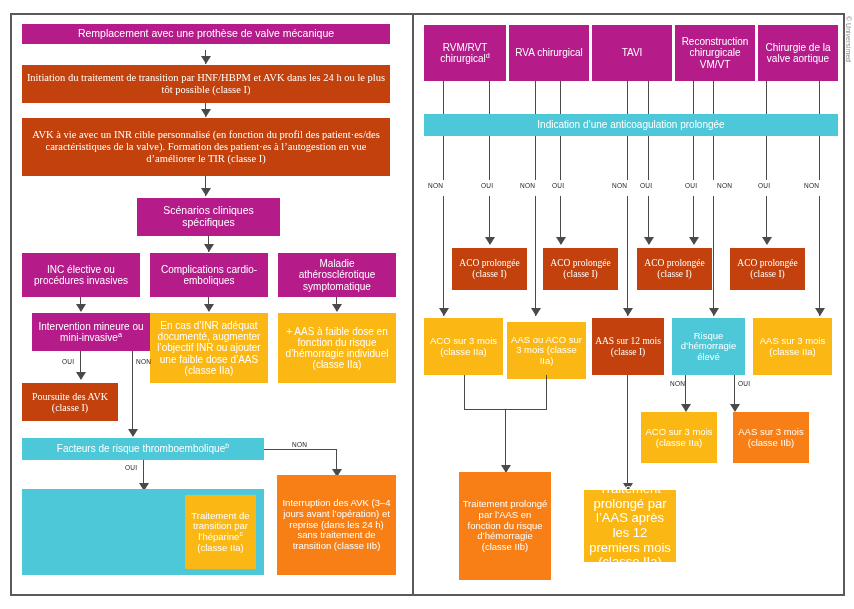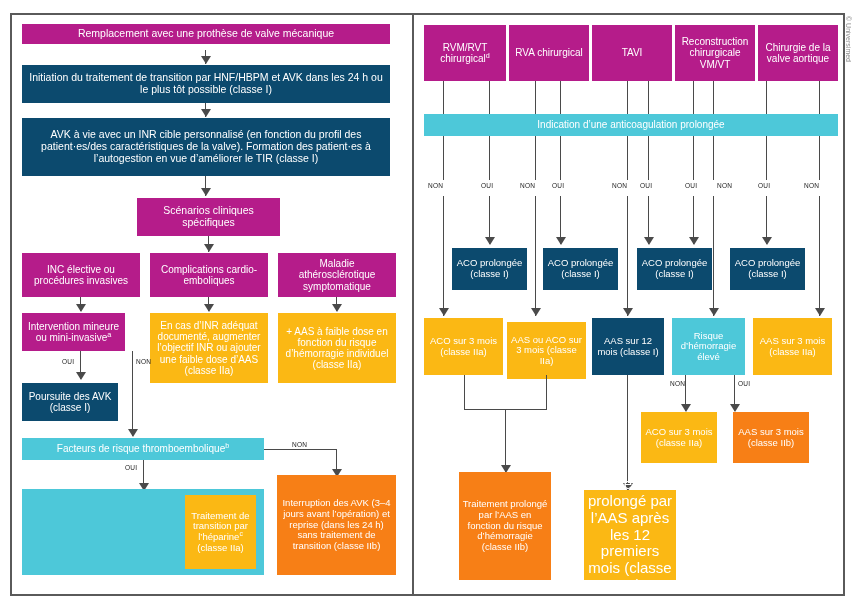--- a/index.html
+++ b/index.html
@@ -3,21 +3,21 @@
 <meta charset="utf-8">
 <style>
   html,body{margin:0;padding:0;background:#ffffff;}
   body{font-family:"Liberation Sans", sans-serif;}
   #canvas{position:relative;width:854px;height:609px;background:#ffffff;overflow:hidden;}
 
   .box{position:absolute;box-sizing:border-box;display:flex;align-items:center;
        justify-content:center;text-align:center;color:#ffffff;line-height:1.12;
        padding:2px 3px;}
   .magenta{background:#B51C8A;}
-  .green{background:#0c4a6e;}
+  .green{background:#c2410c;font-family:Liberation Serif, serif;}
   .teal{background:#4DC8D9;}
   .amber{background:#FBB814;}
   .orange{background:#F77F16;}
 
   .vline{position:absolute;background:#4a4a4a;width:1px;}
   .hline{position:absolute;background:#4a4a4a;height:1px;}
   .arrow{position:absolute;width:0;height:0;border-left:5px solid transparent;
          border-right:5px solid transparent;border-top:8px solid #4a4a4a;}
   .yn{position:absolute;font-size:6.5px;color:#1c1c1c;letter-spacing:.2px;
       white-space:nowrap;font-family:"Liberation Sans", sans-serif;}
@@ -60,21 +60,21 @@
   <div class="box magenta" style="left:150px;top:253px;width:118px;height:44px;font-size:10px;">Complications cardio-emboliques</div>
   <div class="box magenta" style="left:278px;top:253px;width:118px;height:44px;font-size:10px;">Maladie athérosclérotique symptomatique</div>
 
   <div class="vline" style="left:80px;top:297px;height:14px;"></div>
   <div class="arrow" style="left:76px;top:304px;"></div>
   <div class="vline" style="left:208px;top:297px;height:14px;"></div>
   <div class="arrow" style="left:204px;top:304px;"></div>
   <div class="vline" style="left:336px;top:297px;height:14px;"></div>
   <div class="arrow" style="left:332px;top:304px;"></div>
 
-  <div class="box magenta" style="left:22px;top:313px;width:103px;height:38px;font-size:10px;">
+  <div class="box magenta" style="left:32px;top:313px;width:118px;height:38px;font-size:10px;">
     <span><span>Intervention mineure ou mini-invasive</span><span class="sub">a</span></span>
   </div>
 
   <div class="box amber" style="left:150px;top:313px;width:118px;height:70px;font-size:10px;">En cas d’INR adéquat documenté, augmenter l’objectif INR ou ajouter une faible dose d’AAS (classe IIa)</div>
   <div class="box amber" style="left:278px;top:313px;width:118px;height:70px;font-size:10px;">+ AAS à faible dose en fonction du risque d’hémorragie individuel (classe IIa)</div>
 
   <div class="vline" style="left:80px;top:351px;height:28px;"></div>
   <div class="yn" style="left:62px;top:358px;">OUI</div>
   <div class="arrow" style="left:76px;top:372px;"></div>
 
@@ -200,15 +200,15 @@
   <div class="arrow" style="left:681px;top:404px;"></div>
 
   <div class="vline" style="left:734px;top:375px;height:36px;"></div>
   <div class="yn" style="left:738px;top:380px;">OUI</div>
   <div class="arrow" style="left:730px;top:404px;"></div>
 
   <div class="box amber" style="left:641px;top:412px;width:76px;height:51px;font-size:9.5px;">ACO sur 3 mois (classe IIa)</div>
   <div class="box orange" style="left:720px;top:412px;width:76px;height:51px;font-size:9.5px;margin-left:13px;">AAS sur 3 mois (classe IIb)</div>
 
   <div class="box orange" style="left:459px;top:472px;width:92px;height:108px;font-size:9.5px;">Traitement prolongé par l’AAS en fonction du risque d’hémorragie (classe IIb)</div>
-  <div class="box amber" style="left:584px;top:490px;width:92px;height:90px;font-size:15px;">Traitement prolongé par l’AAS après les 12 premiers mois (classe IIa)</div>
+  <div class="box amber" style="left:584px;top:490px;width:92px;height:72px;font-size:13px;">Traitement prolongé par l’AAS après les 12 premiers mois (classe IIa)</div>
 
 </div>
 
 </body></html>

